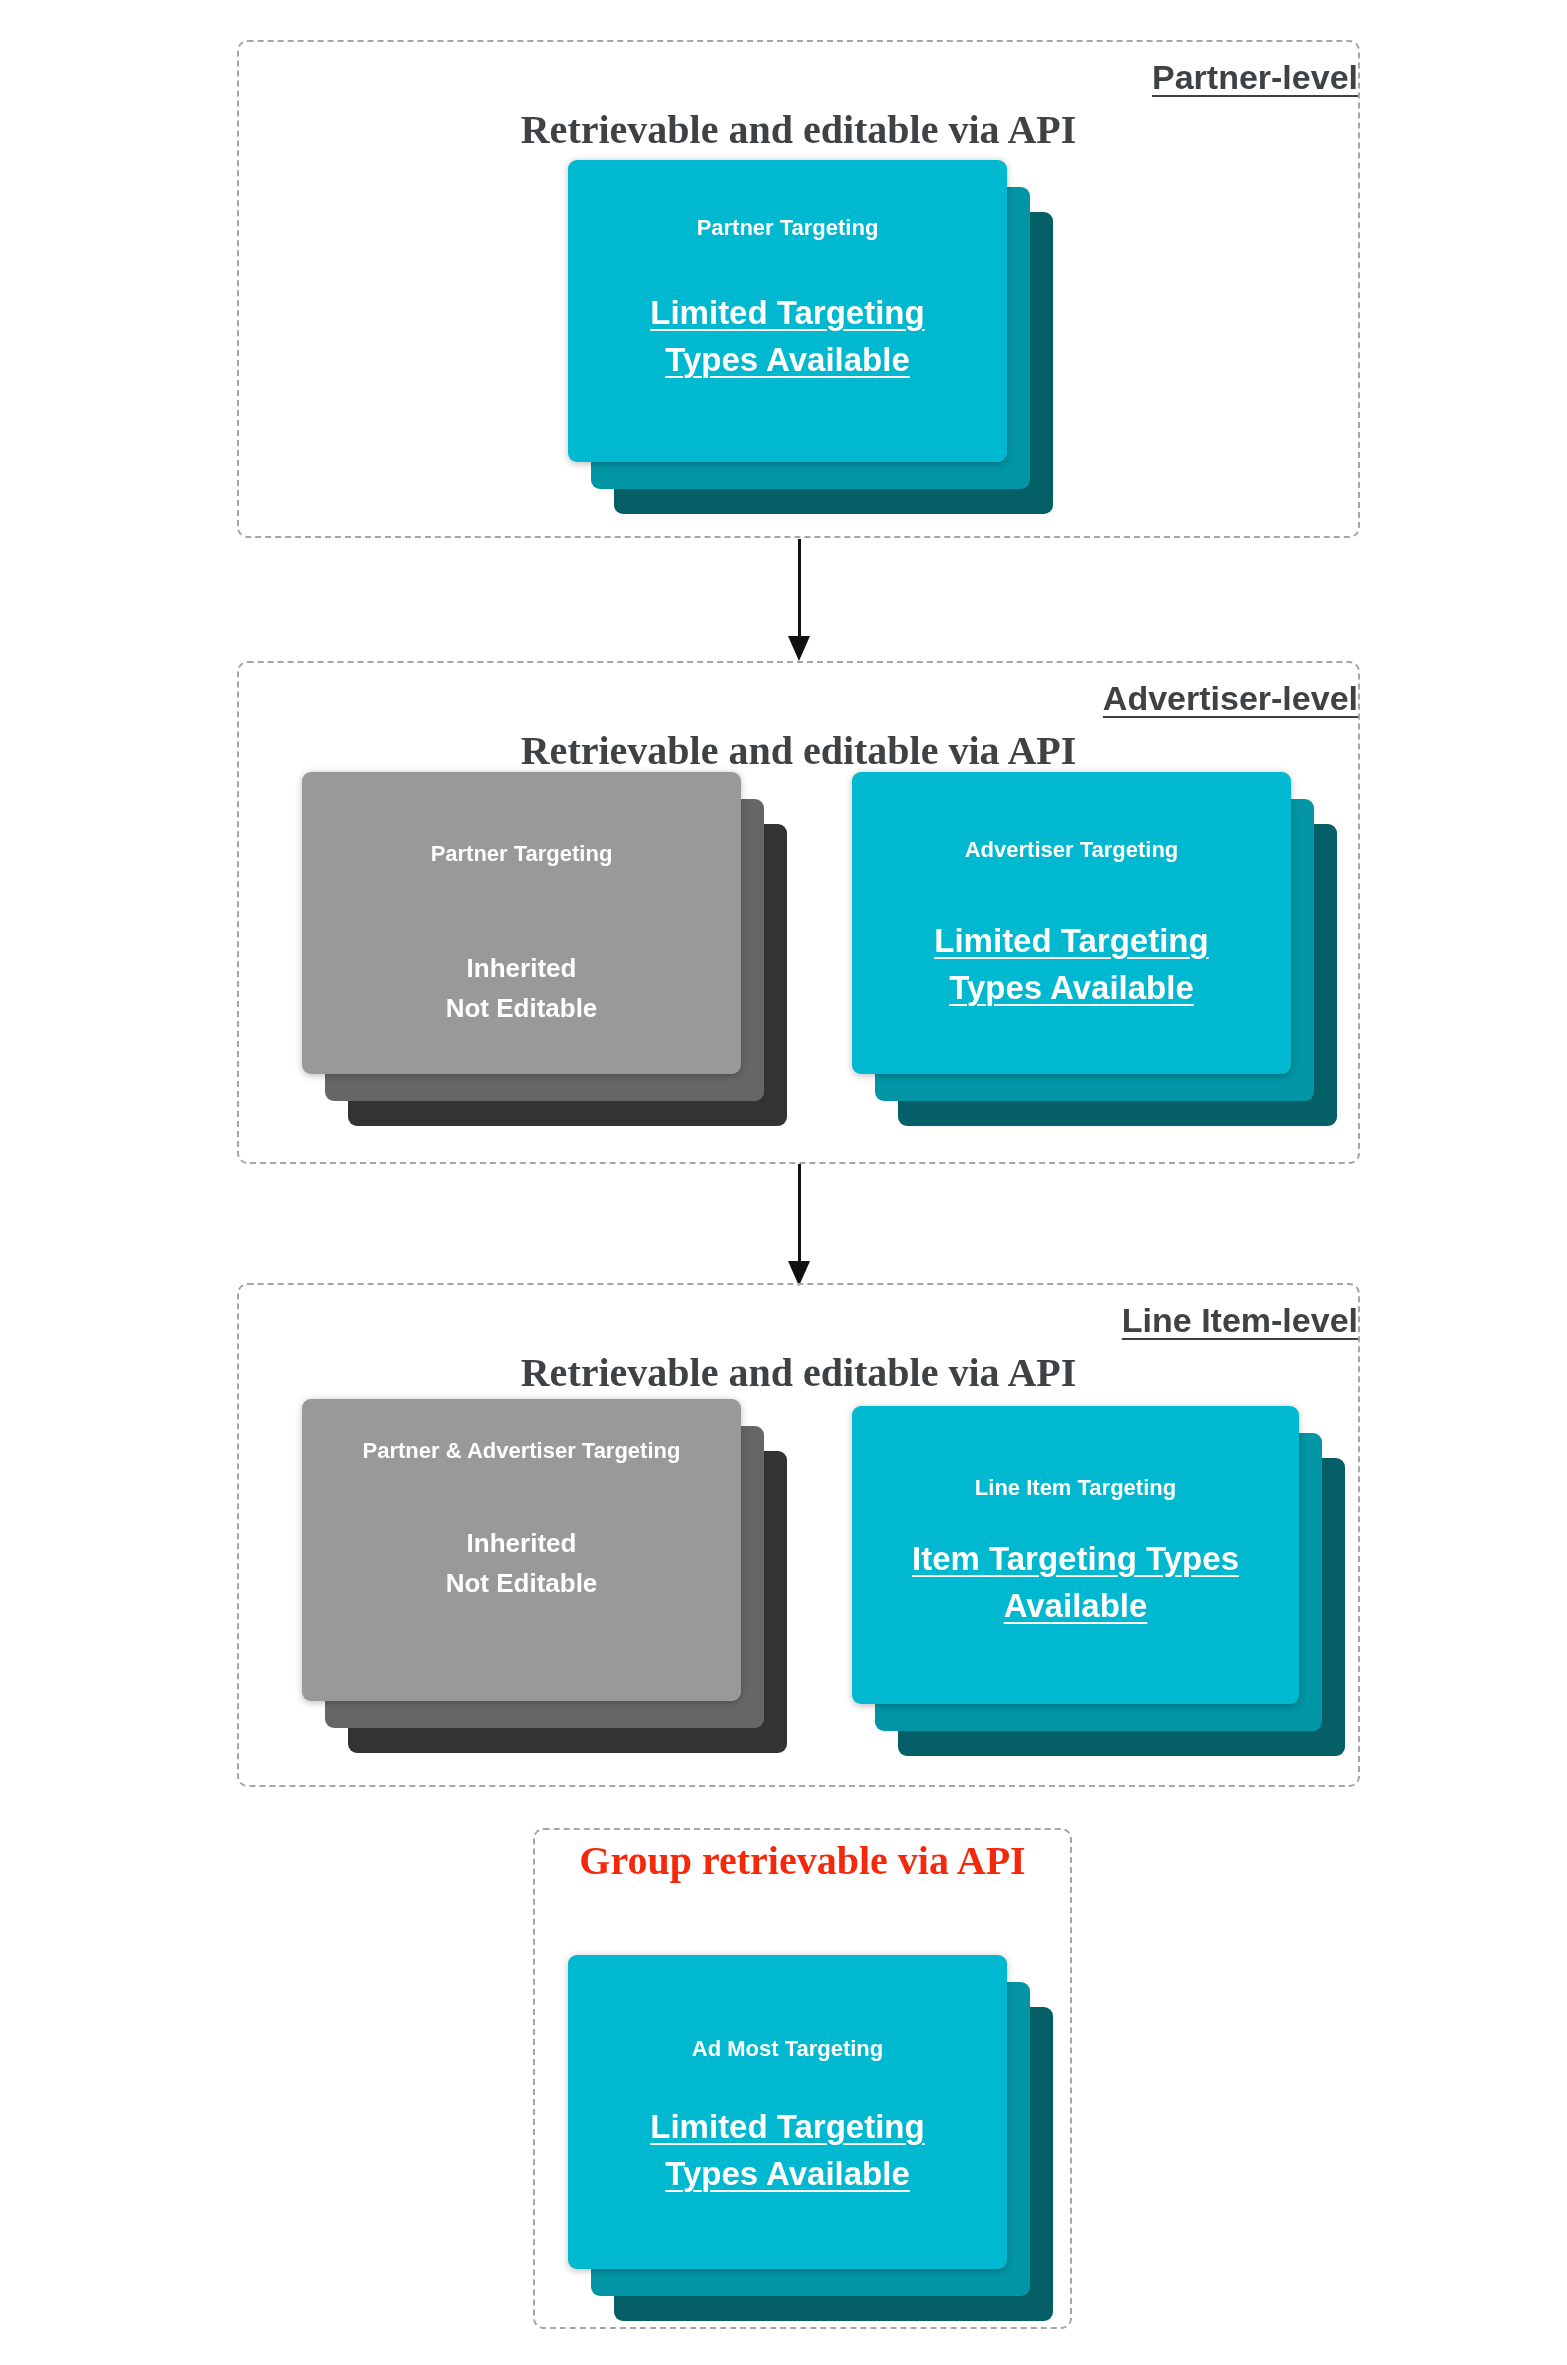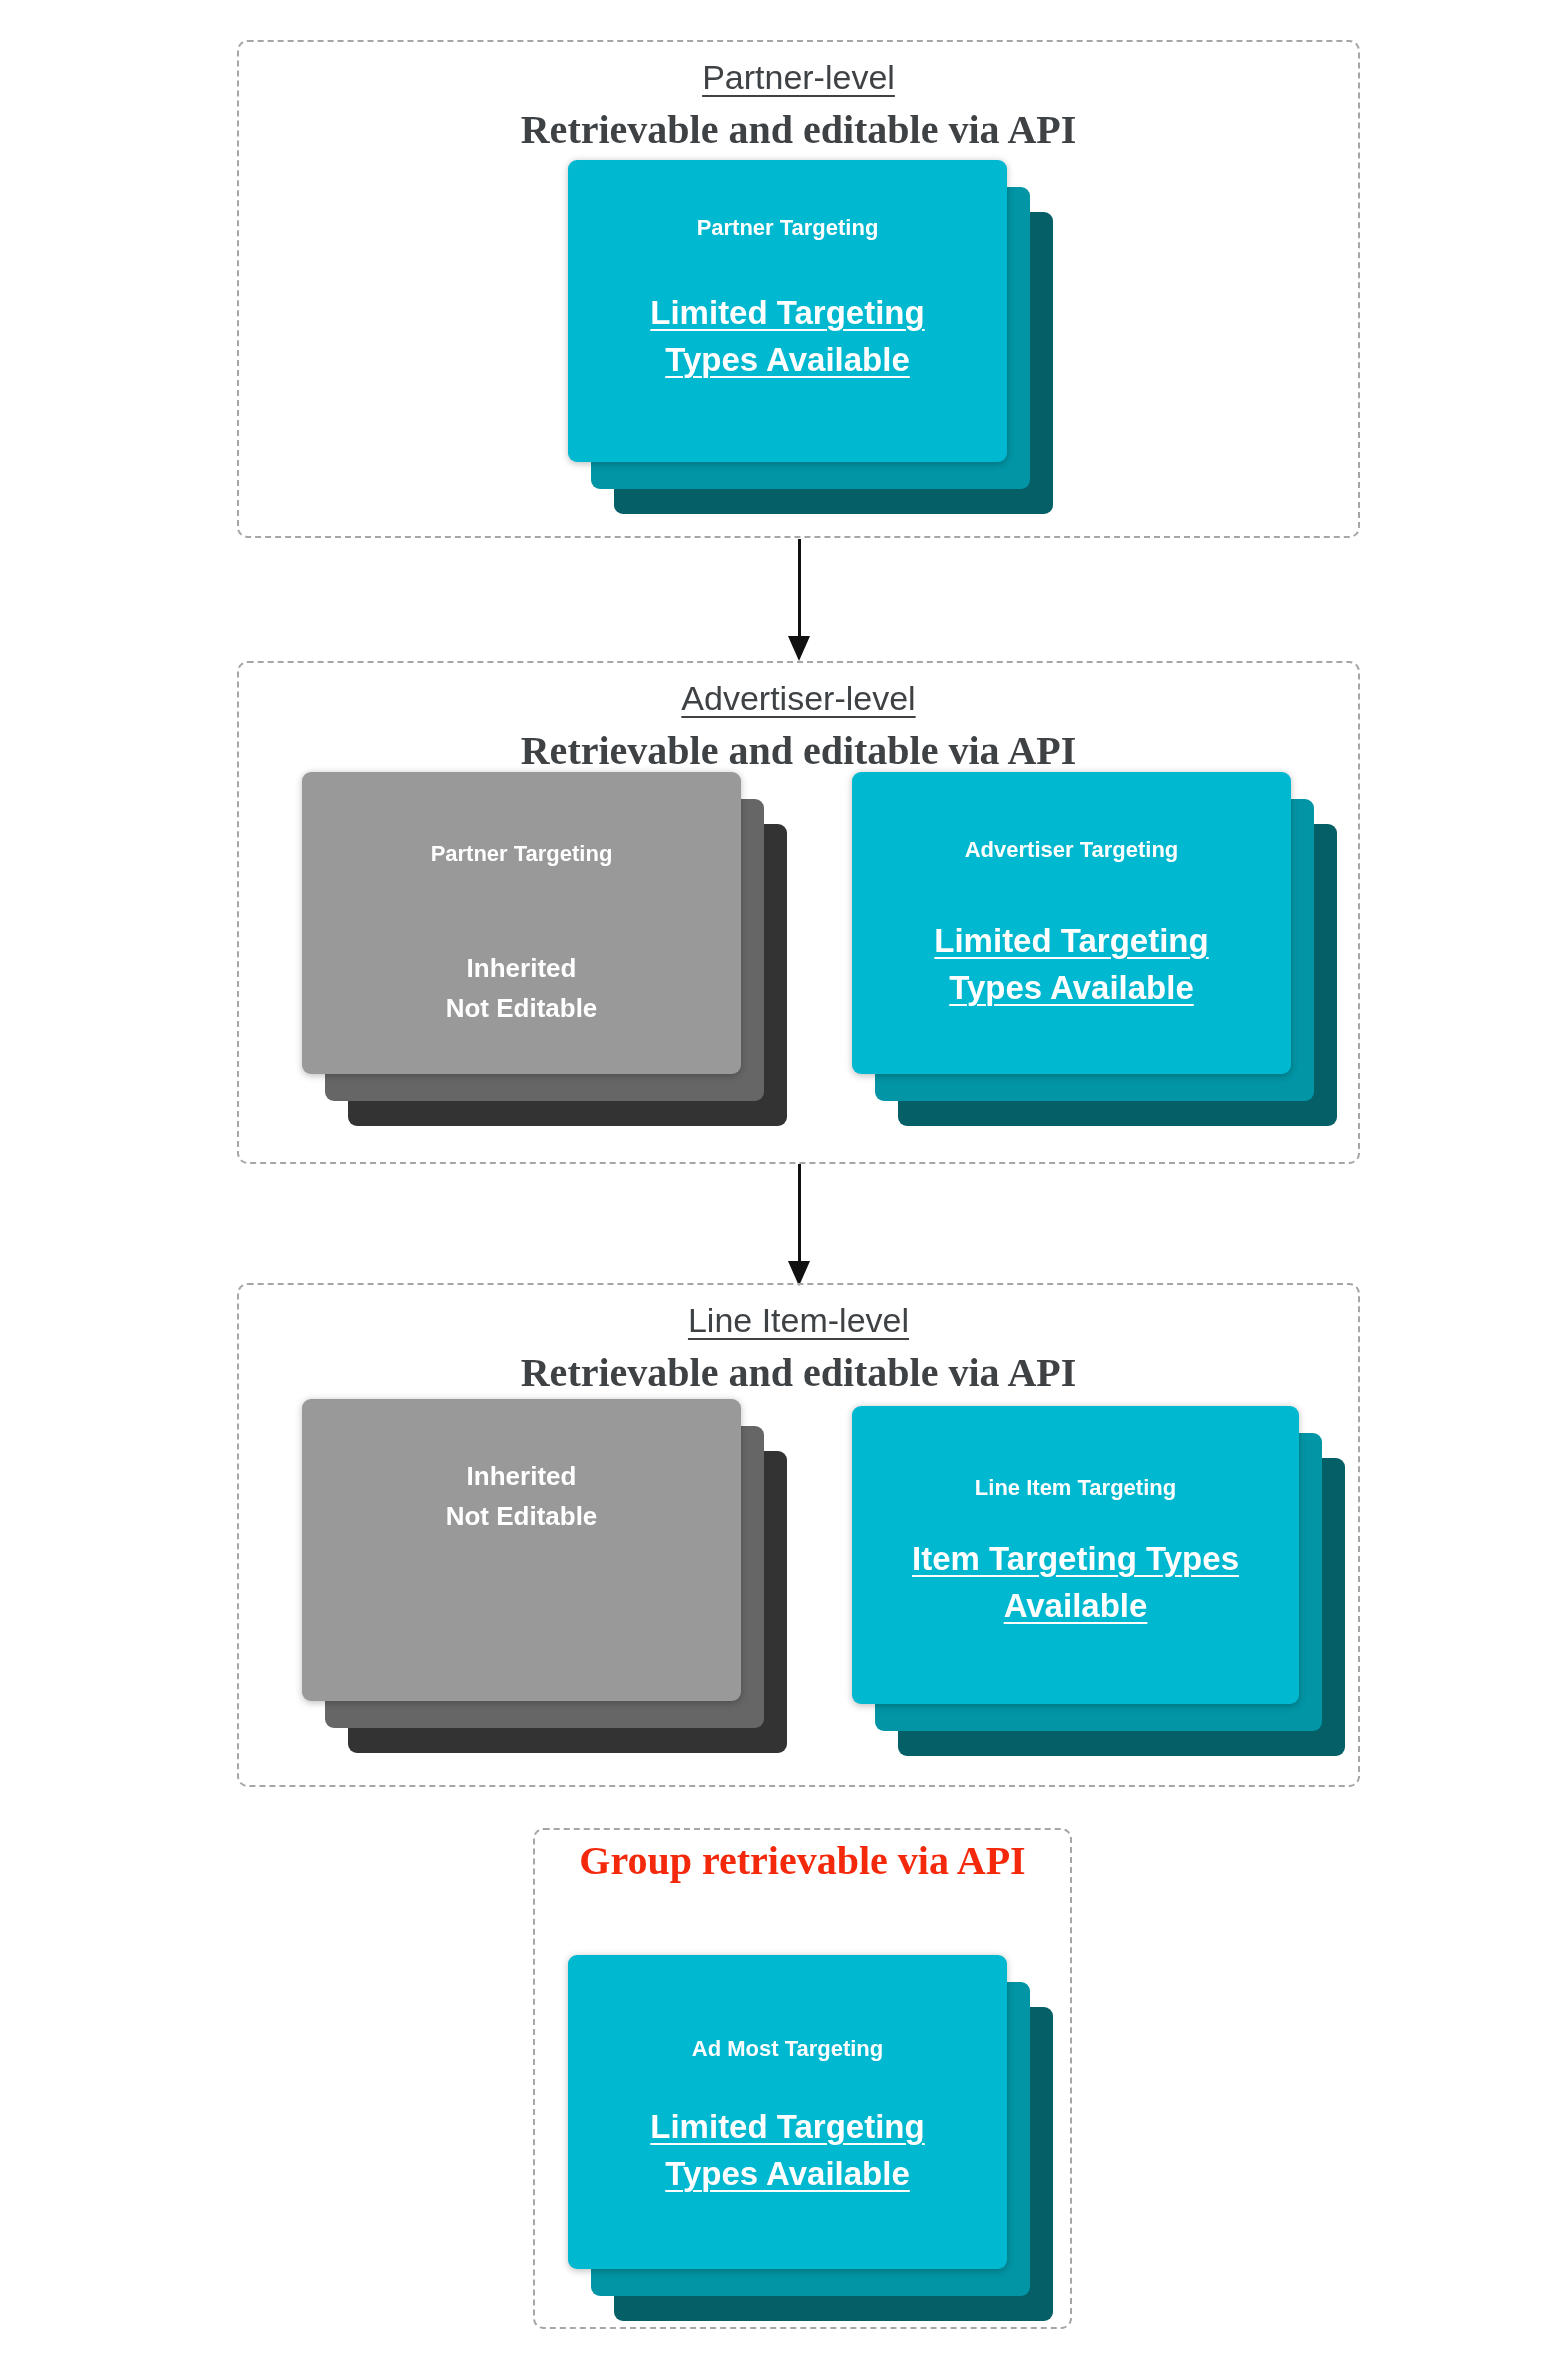--- a/index.html
+++ b/index.html
@@ -22,26 +22,27 @@
     text-align: center;
   }
   #panel1 { left: 237px; top: 40px;   width: 1123px; height: 498px; }
   #panel2 { left: 237px; top: 661px;  width: 1123px; height: 503px; }
   #panel3 { left: 237px; top: 1283px; width: 1123px; height: 504px; }
   #panel4 { left: 533px; top: 1828px; width: 539px;  height: 501px; }
 
   .panel-title {
     margin-top: 14.3px;
     font-size: 34px;
-    font-weight: 400;
+    font-weight: 700;
     color: var(--heading_text, #3f4245);
     text-decoration: underline;
     text-decoration-thickness: 2.2px;
     text-underline-offset: 6.3px;
     line-height: 1.25;
+    text-align: right;
   }
   .panel-subtitle {
     margin-top: 7.1px;
     font-size: 40px;
     font-weight: 700;
     color: var(--heading_text, #3f4245);
     line-height: 1.2;
     font-family: Liberation Serif, serif;
   }
   .panel-subtitle.alert { color: var(--alert_text, #f4290c); }
@@ -187,20 +188,21 @@
     <div class="head"></div>
   </div>
 
   <section class="panel" id="panel3">
     <div class="panel-title">Line Item-level</div>
     <div class="panel-subtitle">Retrievable and editable via API</div>
     <div class="stack gray" id="stack-s3-gray">
       <div class="layer l3"></div>
       <div class="layer l2"></div>
       <div class="main">
+        <div class="card-title">Partner &amp; Advertiser Targeting</div>
         <div class="card-lines">
           <div class="card-line">Inherited</div>
           <div class="card-line">Not Editable</div>
         </div>
       </div>
     </div>
     <div class="stack cyan" id="stack-s3-cyan">
       <div class="layer l3"></div>
       <div class="layer l2"></div>
       <div class="main">

